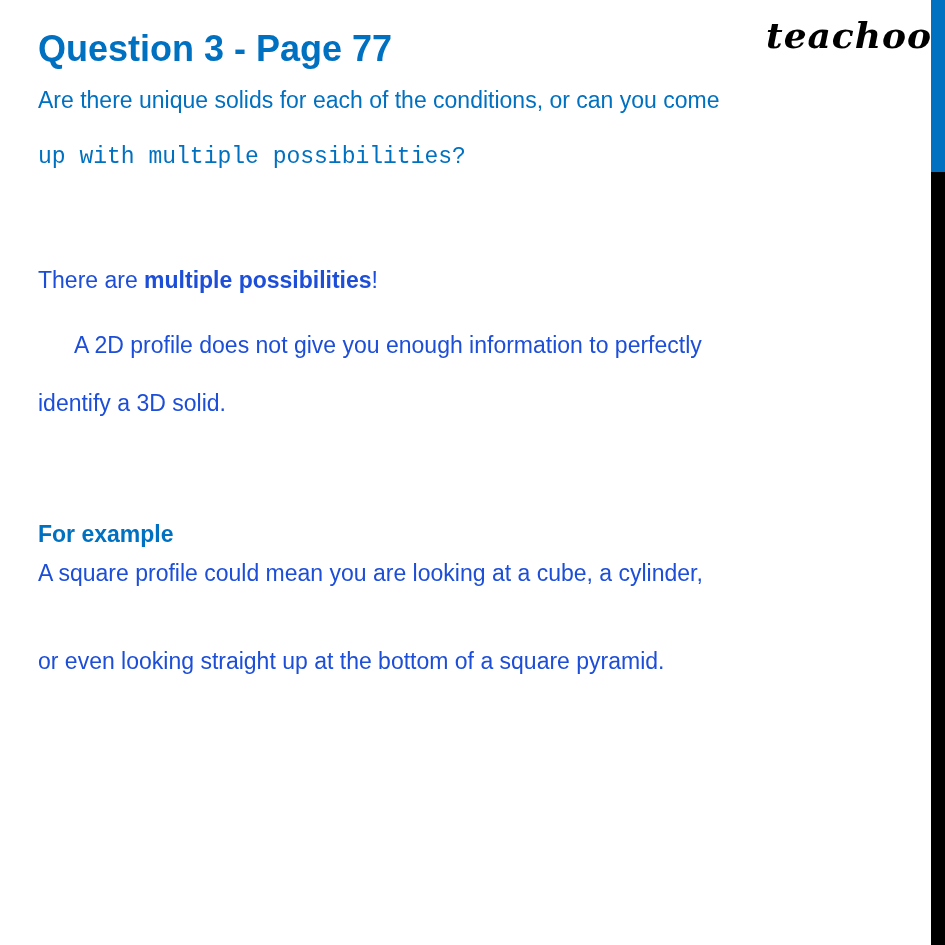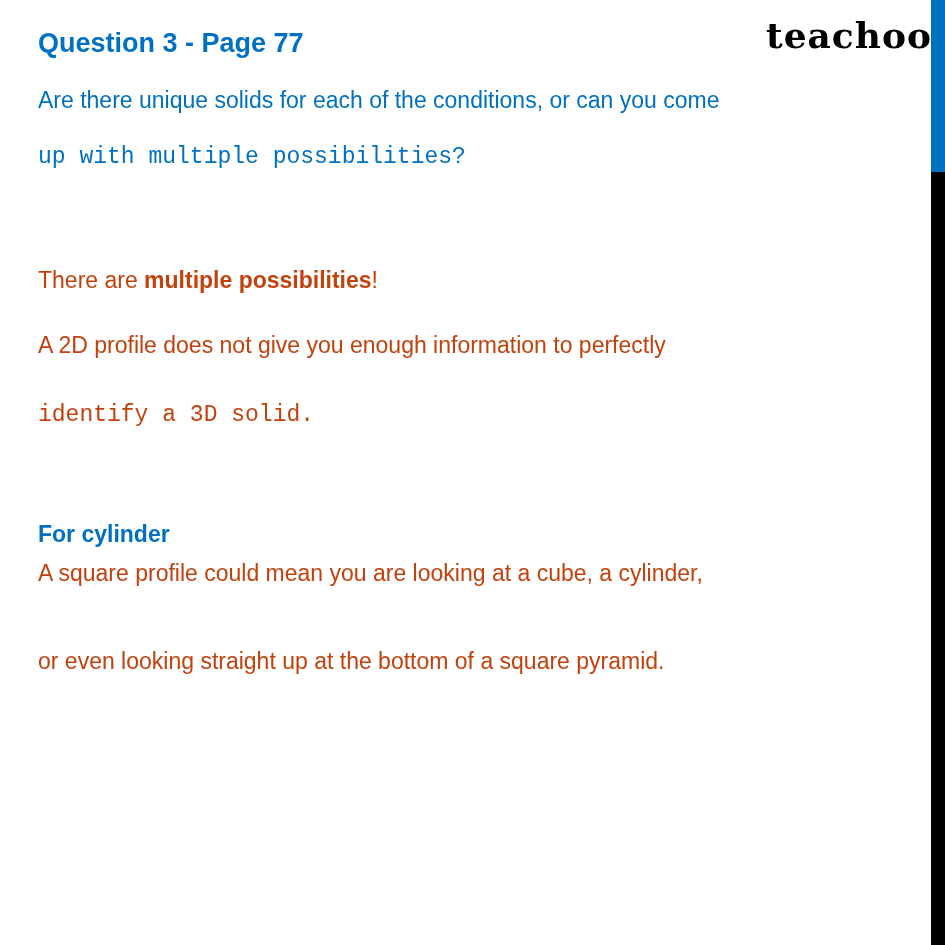--- a/index.html
+++ b/index.html
@@ -5,33 +5,33 @@
     html, body { margin: 0; padding: 0; }
     body {
       width: 945px; height: 945px; position: relative; overflow: hidden;
       background: #ffffff;
       font-family: "Liberation Sans", "DejaVu Sans", sans-serif;
     }
     .side-bar-blue { position: absolute; left: 931px; top: 0; width: 14px; height: 172px; background: #0070c0; }
     .side-bar-black { position: absolute; left: 931px; top: 172px; width: 14px; height: 773px; background: #000000; }
     .logo {
       position: absolute; left: 766px; top: 14px;
-      font-family: "DejaVu Serif", serif; font-weight: bold;
+      font-family: "DejaVu Serif", serif; font-style: italic; font-weight: bold;
       font-size: 36px; color: #000; letter-spacing: 1px;
     }
     .txt { position: absolute; left: 38px; font-size: 23px; white-space: nowrap; }
     .blue { color: #0070c0; }
-    .black { color: #c2410c; }
+    .black { color: #1d4ed8; }
     .bold { font-weight: bold; }
-    .title { top: 28px; font-size: 27px; }
+    .title { top: 28px; font-size: 36px; }
     .q1 { top: 87px; }
     .q2 { top: 144px; font-family: Liberation Mono, monospace; }
     .a1 { top: 267px; }
-    .a2 { top: 332px; }
-    .a3 { top: 402px; font-family: Liberation Mono, monospace; }
+    .a2 { top: 332px; margin-left: 36px; }
+    .a3 { top: 390px; }
     .ex-h { top: 521px; }
     .ex1 { top: 560px; }
     .ex2 { top: 648px; }
   </style>
 </head>
 <body>
 
 <div class="side-bar-blue"></div>
 <div class="side-bar-black"></div>
 
@@ -41,15 +41,15 @@
 
 <div class="txt blue q1">Are there unique solids for each of the conditions, or can you come</div>
 <div class="txt blue q2">up with multiple possibilities?</div>
 
 <div class="txt black a1">
   <span>There are </span><span class="bold">multiple possibilities</span><span>!</span>
 </div>
 <div class="txt black a2">A 2D profile does not give you enough information to perfectly</div>
 <div class="txt black a3">identify a 3D solid.</div>
 
-<div class="txt blue bold ex-h">For cylinder</div>
+<div class="txt blue bold ex-h">For example</div>
 <div class="txt black ex1">A square profile could mean you are looking at a cube, a cylinder,</div>
 <div class="txt black ex2">or even looking straight up at the bottom of a square pyramid.</div>
 
 </body></html>

